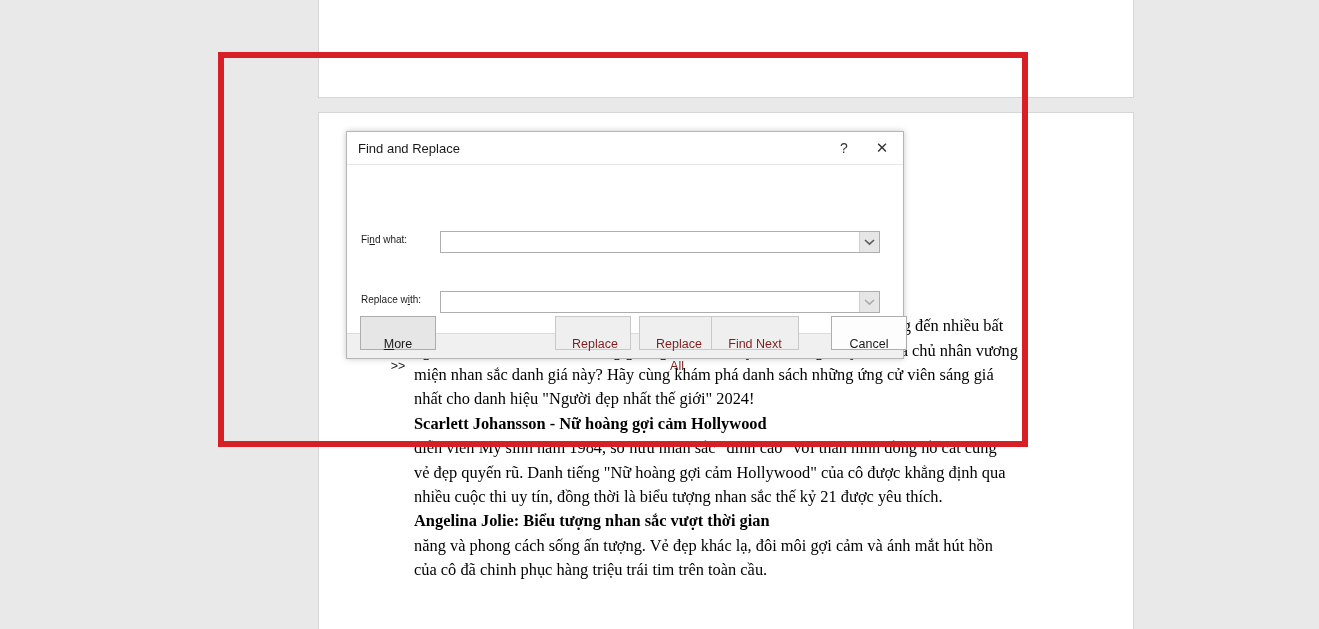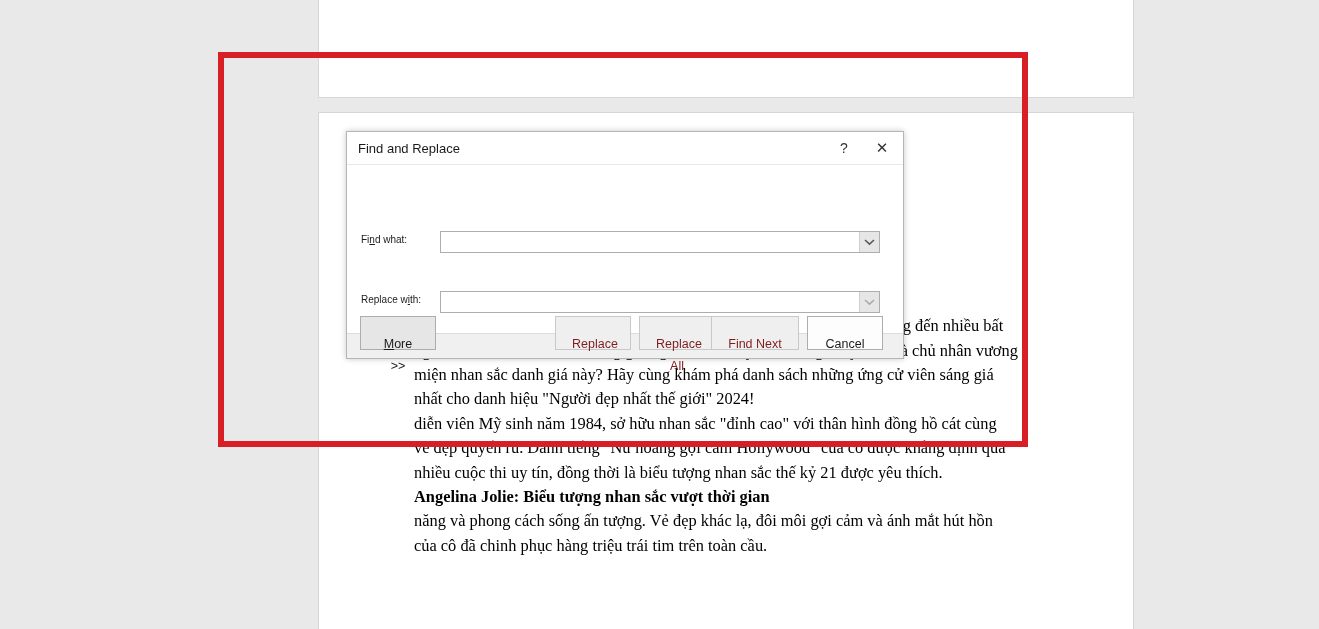--- a/index.html
+++ b/index.html
@@ -212,38 +212,39 @@
     padding: 16px;
     text-align: center;
     line-height: 22px;
   }
   .dlg-btn.disabled { color: #7f1d1d; border-color: #c8c8c8; background: #efefef; }
   .dlg-btn u { text-decoration: underline; }
   #btn-more      { left: 13px;  width: 76px; }
   #btn-replace   { left: 208px; width: 76px; }
   #btn-replaceall{ left: 292px; width: 76px; }
   #btn-findnext  { left: 364px; width: 88px; text-align: center; }
-  #btn-cancel    { left: 460px; width: 76px; background:#fdfdfd; }
+  #btn-cancel    { left: 484px; width: 76px; background:#fdfdfd; }
 </style>
 </head>
 <body>
 
 <div id="root">
 
   <div class="page" id="page-top"></div>
 
   <div class="page" id="page-main">
     <div class="doc-text" id="doc-text">
         <p>i gợi sự tò mò và tranh</p>
         <p>người đẹp nhất thế giới</p>
         <p class="bold">g</p>
         <p>Năm nay, bảng xếp hạng "Top 10 người đẹp nhất thế giới" hứa hẹn sẽ mang đến nhiều bất</p>
         <p>ngờ với sự xuất hiện của những gương mặt mới đầy tiềm năng. Vậy ai sẽ là chủ nhân vương</p>
         <p>miện nhan sắc danh giá này? Hãy cùng khám phá danh sách những ứng cử viên sáng giá</p>
         <p>nhất cho danh hiệu "Người đẹp nhất thế giới" 2024!</p>
+        <p class="bold">Scarlett Johansson - Nữ hoàng gợi cảm Hollywood</p>
         <p>diễn viên Mỹ sinh năm 1984, sở hữu nhan sắc "đỉnh cao" với thân hình đồng hồ cát cùng</p>
         <p>vẻ đẹp quyến rũ. Danh tiếng "Nữ hoàng gợi cảm Hollywood" của cô được khẳng định qua</p>
         <p>nhiều cuộc thi uy tín, đồng thời là biểu tượng nhan sắc thế kỷ 21 được yêu thích.</p>
         <p class="bold">Angelina Jolie: Biểu tượng nhan sắc vượt thời gian</p>
         <p>năng và phong cách sống ấn tượng. Vẻ đẹp khác lạ, đôi môi gợi cảm và ánh mắt hút hồn</p>
         <p>của cô đã chinh phục hàng triệu trái tim trên toàn cầu.</p>
       </div>
   </div>
 
   <div id="annot-rect"></div>

